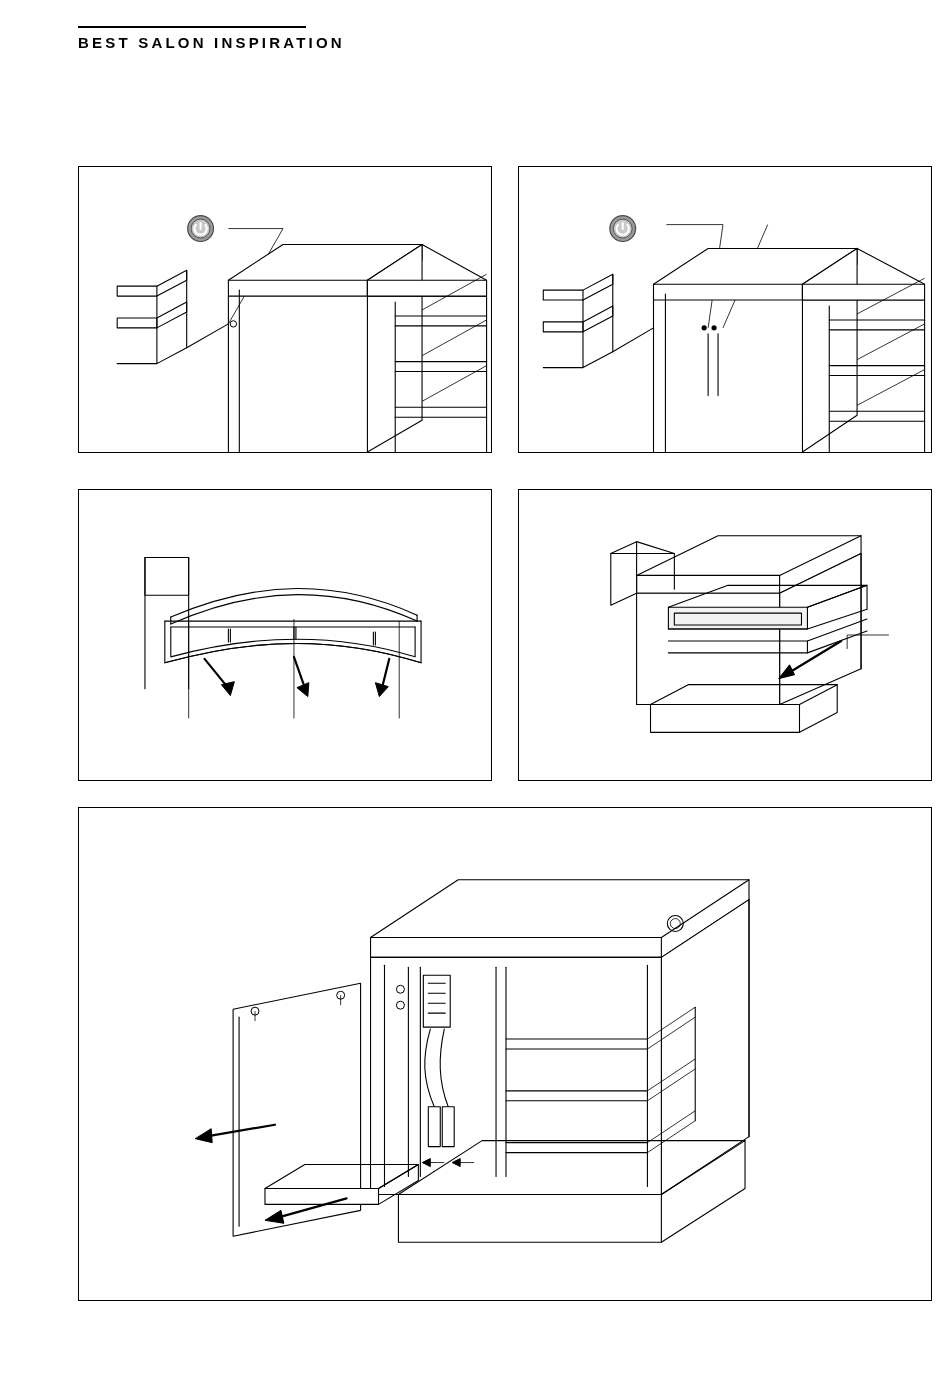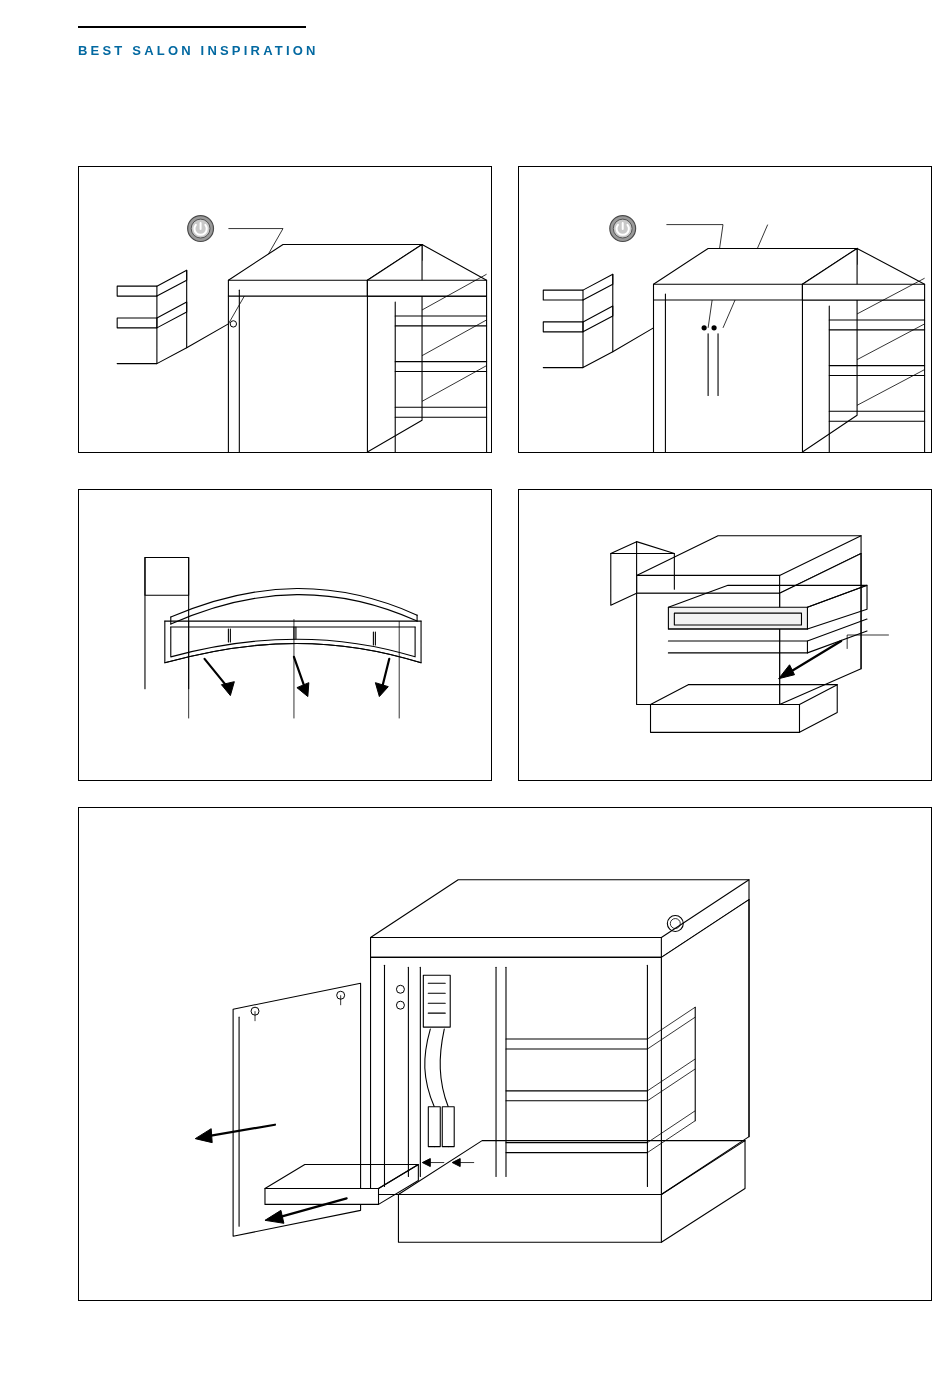--- a/index.html
+++ b/index.html
@@ -38,25 +38,25 @@
     letter-spacing: 0;
     font-weight: bold;
   }
   .logo-rule {
     width: 228px;
     height: 2px;
     background: #000;
     margin-top: 2px;
   }
   .logo-tag {
-    font-size: 13px;
+    font-size: 15px;
     letter-spacing: 3.2px;
     font-weight: bold;
-    margin-top: 15px;
-    color: #0369a1;
+    margin-top: 6px;
+    color: #000000;
   }
 
   
   .panel {
     position: absolute;
     border: 1.6px solid #000;
     background: #fff;
     box-sizing: border-box;
   }
   #panel-1 { left: 78px;  top: 166px; width: 414px; height: 287px; }

